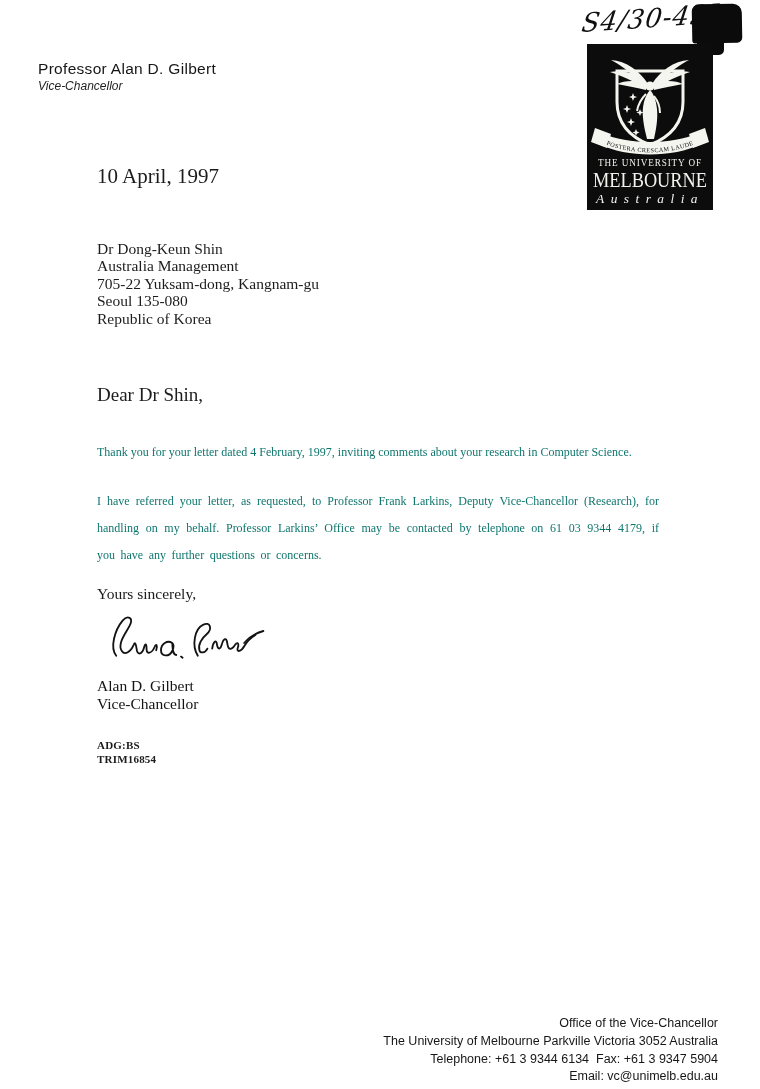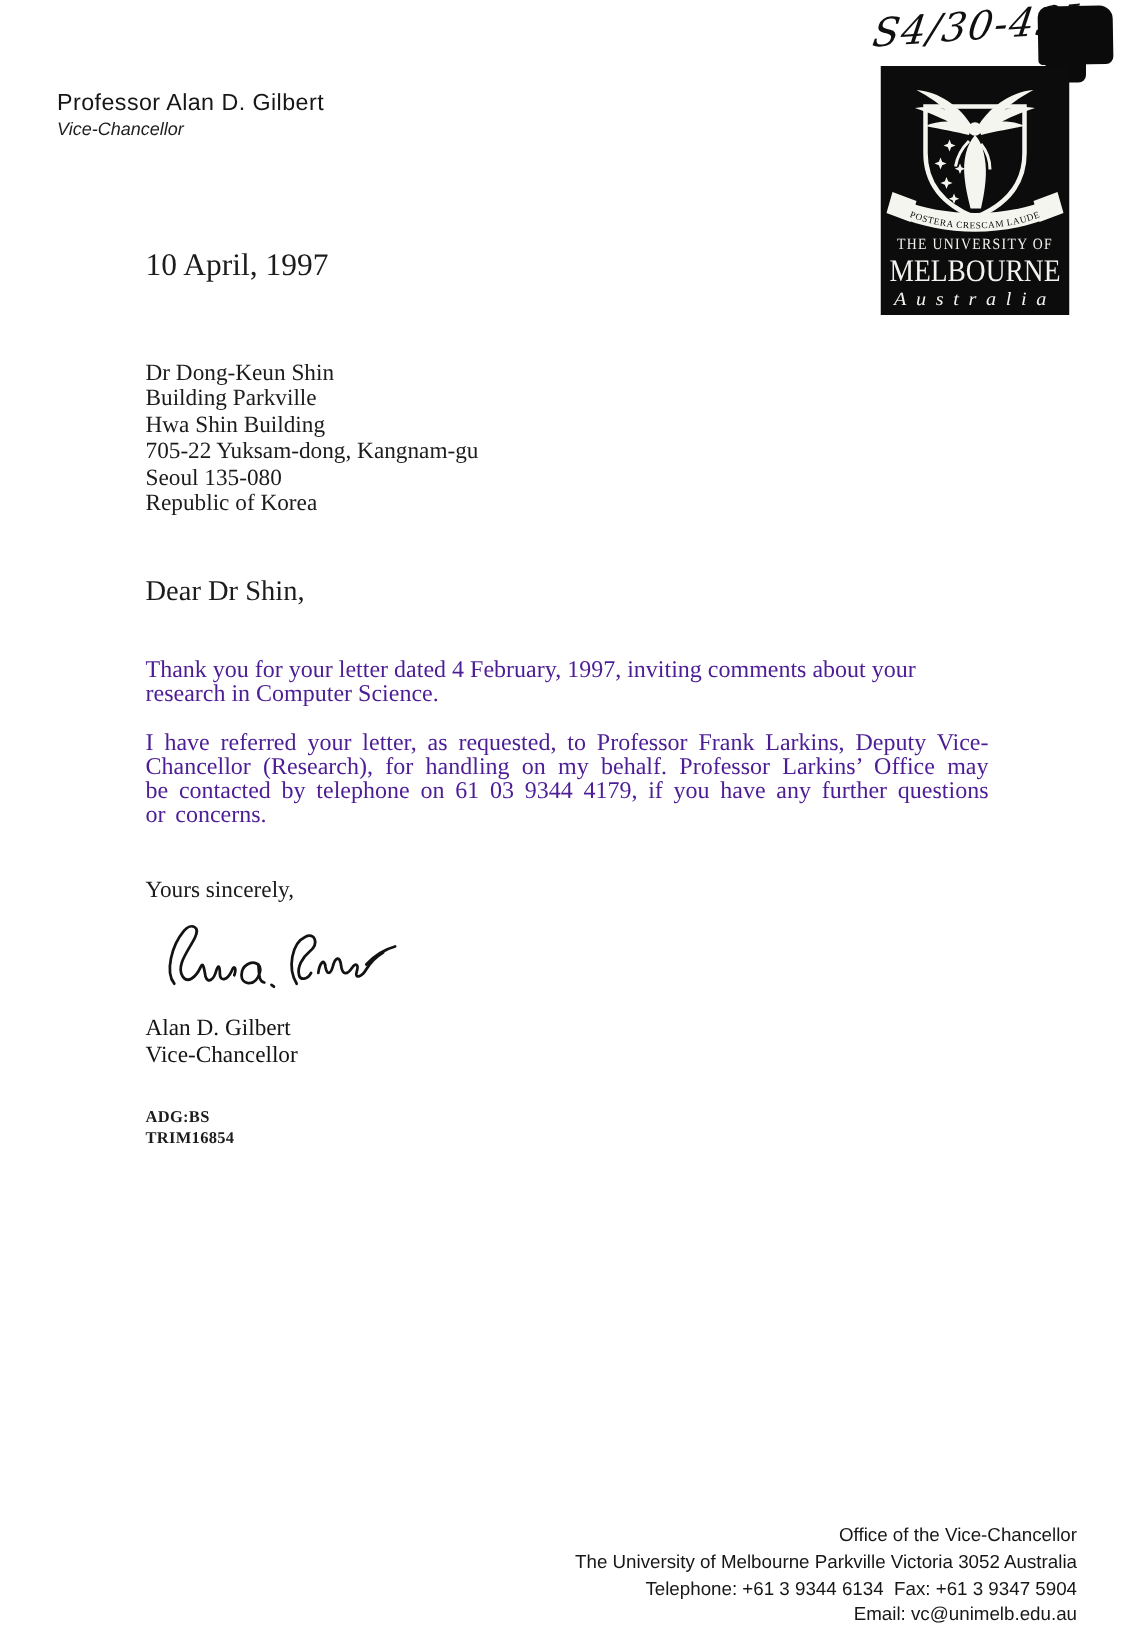--- a/index.html
+++ b/index.html
@@ -46,21 +46,21 @@
   .blob-b { left: 697px; top: 39px; width: 27px; height: 16px; background: #0b0b0b; border-radius: 0 0 5px 3px; }
 
   
   .logo-box { left: 587px; top: 44px; width: 126px; height: 166px; }
   .logo-box svg { display: block; }
 
   
   .date   { left: 97px; top: 164px; font-size: 21px; }
   .recipient { left: 97px; top: 240px; font-size: 15.5px; line-height: 17.4px; }
   .salutation { left: 97px; top: 384px; font-size: 19px; text-align: center; }
-  .para { left: 97px; width: 562px; font-size: 16px; line-height: 16px; color: #4c1d95; }
+  .para { left: 97px; width: 562px; font-size: 12px; line-height: 27px; color: #0f766e; }
   .para-1 { top: 439px; }
   .para-2 { top: 488px; text-align: justify; word-spacing: 2.5px; }
   .closing { left: 97px; top: 585px; font-size: 15.5px; }
   .signature { left: 100px; top: 611px; width: 178px; height: 56px; }
   .signer { left: 97px; top: 677px; font-weight: normal; font-size: 15.5px; line-height: 17.5px; color: #141414; }
   .reference { left: 97px; top: 739px; font-size: 11px; line-height: 13.5px; letter-spacing: 0.2px; font-weight: bold; }
 
   
   .footer {
     right: 42px; top: 1015px;
@@ -119,22 +119,21 @@
       <text x="63" y="122" text-anchor="middle" fill="#f2f2ee" font-family="Liberation Serif, serif" font-size="10.5" letter-spacing="1" textLength="104" lengthAdjust="spacingAndGlyphs">THE UNIVERSITY OF</text>
       <text x="63" y="143" text-anchor="middle" fill="#f2f2ee" font-family="Liberation Serif, serif" font-size="21" textLength="114" lengthAdjust="spacingAndGlyphs">MELBOURNE</text>
       <text x="63" y="159" text-anchor="middle" fill="#f2f2ee" font-family="Liberation Serif, serif" font-style="italic" font-size="12.5" letter-spacing="6" textLength="108" lengthAdjust="spacingAndGlyphs">Australia</text>
     </svg>
   </div>
 
   <div class="abs date">10 April, 1997</div>
 
   <div class="abs recipient">
     <div>Dr Dong-Keun Shin</div>
-    <div>Building Parkville</div>
-    <div>Hwa Shin Building</div>
+    <div>Australia Management</div>
     <div>705-22 Yuksam-dong, Kangnam-gu</div>
     <div>Seoul 135-080</div>
     <div>Republic of Korea</div>
   </div>
 
   <div class="abs salutation">Dear Dr Shin,</div>
 
   <div class="abs para para-1">Thank you for your letter dated 4 February, 1997, inviting comments about your research in Computer Science.</div>
   <div class="abs para para-2">I have referred your letter, as requested, to Professor Frank Larkins, Deputy Vice-Chancellor (Research), for handling on my behalf.  Professor Larkins’ Office may be contacted by telephone on 61 03 9344 4179, if you have any further questions or concerns.</div>
 

